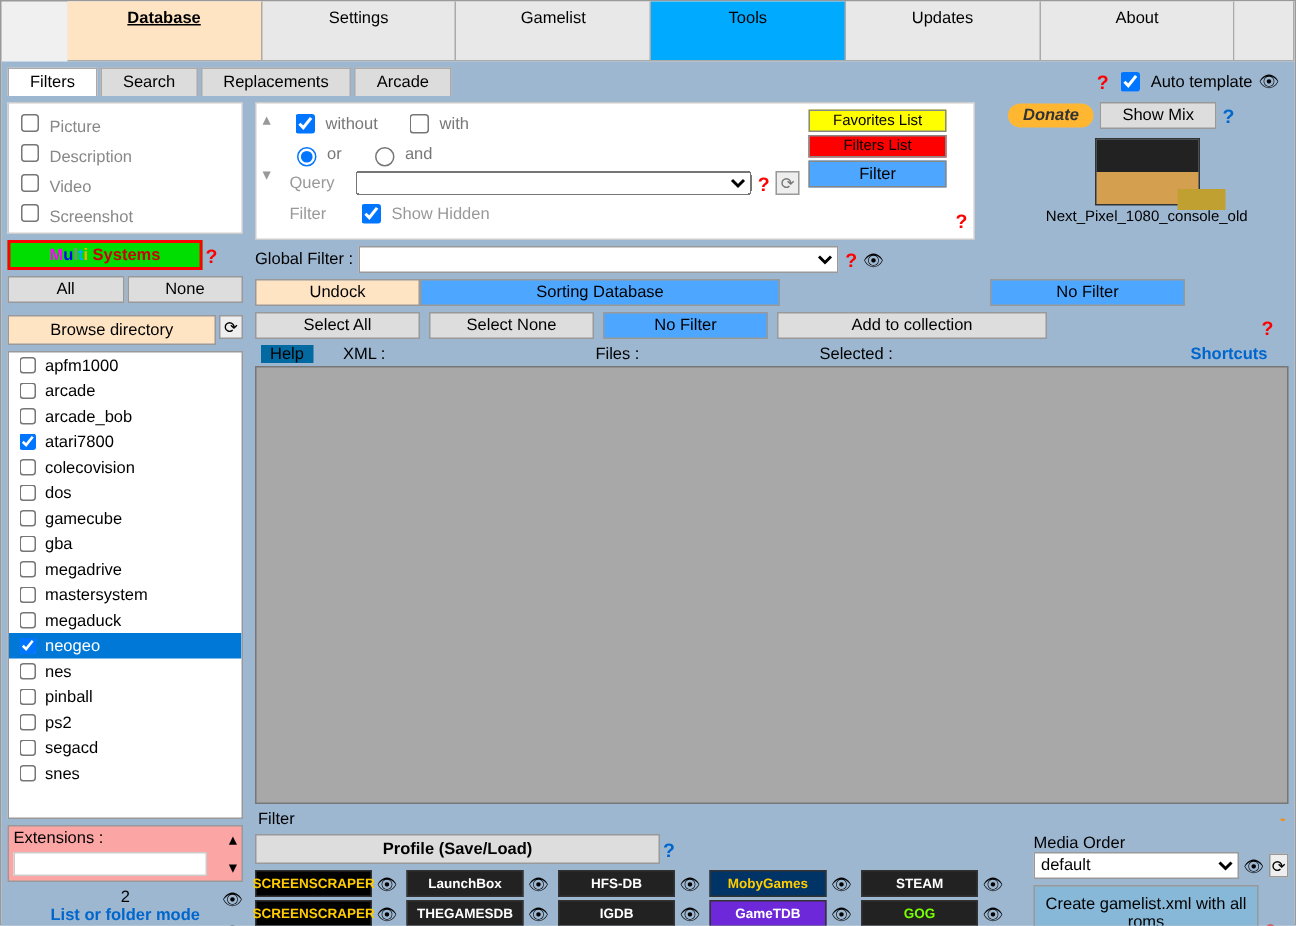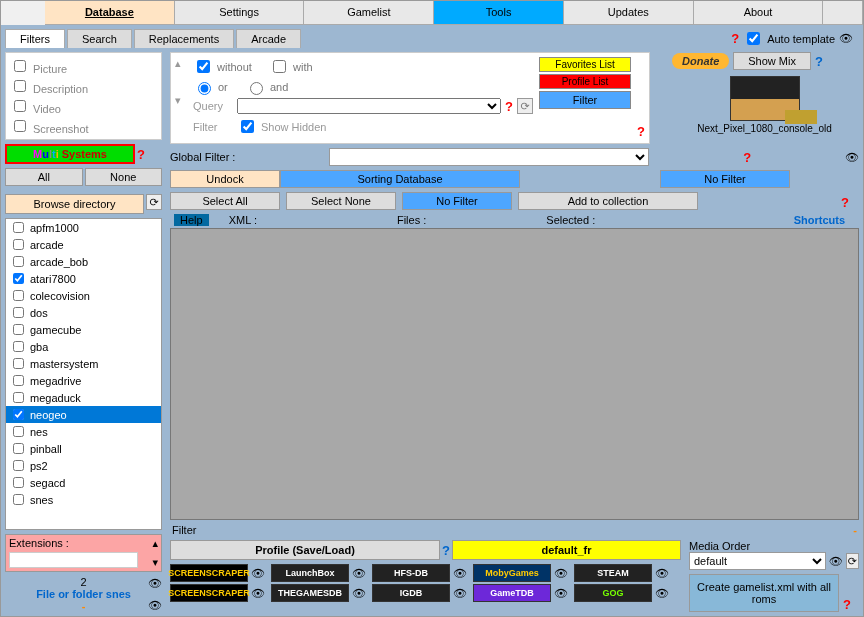--- a/index.html
+++ b/index.html
@@ -1,20 +1,20 @@
 <!DOCTYPE html>
 <html><head>
 <meta charset="utf-8">
 <style>
 * { box-sizing: border-box; font-family: Arial, sans-serif; font-size: 11px; }
 body { margin: 0; padding: 0; background: #fff; }
 .app { width: 864px; height: 617px; border: 1px solid #999; position: relative; background: #f0f0f0; }
 
 
-.main-tabs { display: flex; height: 24px; background: #e8e8e8; border-bottom: 1px solid #aaa; margin-left: 44px; }
+.main-tabs { display: flex; height: 40px; background: #e8e8e8; border-bottom: 1px solid #aaa; margin-left: 44px; }
 .main-tab { flex: 1; text-align: center; line-height: 22px; border-right: 1px solid #aaa; cursor: pointer; }
 .main-tab.active { background: #ffe4c4; font-weight: bold; text-decoration: underline; }
 .main-tab.tools { background: #00aaff; color: #000; }
 
 
 .sub-tabs { display: flex; background: #9db7d1; padding: 4px 4px 0 4px; }
 .sub-tab { padding: 3px 14px; background: #dcdcdc; border: 1px solid #aaa; border-bottom: none; margin-right: 2px; cursor: pointer; }
 .sub-tab.active { background: #fff; }
 .sub-tabs .right { margin-left: auto; display: flex; align-items: center; gap: 4px; padding-right: 6px; }
 
@@ -57,21 +57,21 @@
 
 
 .ext-box { background: #fca5a5; border: 1px solid #999; padding: 3px; margin-top: 4px; position: relative; }
 .ext-input { width: calc(100% - 20px); border: 1px solid #ccc; height: 16px; margin-top: 14px; }
 
 
 .bottom-left { text-align: center; margin-top: 4px; position: relative; }
 .mode-link { color: #0066cc; font-weight: bold; cursor: pointer; }
 
 
-.global-row { display: flex; align-items: center; gap: 4px; margin: 4px 0; justify-content: space-between; }
+.global-row { display: flex; align-items: center; gap: 4px; margin: 4px 0; }
 .global-input { flex: 1; max-width: 320px; border: 1px solid #999; height: 18px; background: #fff; }
 
 
 .action-bar { display: flex; gap: 0; margin-bottom: 4px; }
 .act-btn { padding: 2px 20px; border: 1px solid #999; cursor: pointer; text-align: center; }
 .act-undock { background: #ffe4c4; width: 110px; }
 .act-sort { background: #4da6ff; width: 240px; }
 .act-nofilter { background: #4da6ff; width: 130px; margin-left: 140px; }
 
 
@@ -211,25 +211,25 @@
           <div class="sys-item">
             <input type="checkbox" style="">
             <span>gamecube</span>
           </div>
           <div class="sys-item">
             <input type="checkbox" style="">
             <span>gba</span>
           </div>
           <div class="sys-item">
             <input type="checkbox" style="">
+            <span>megadrive</span>
+          </div>
+          <div class="sys-item">
+            <input type="checkbox" style="">
             <span>mastersystem</span>
-          </div>
-          <div class="sys-item">
-            <input type="checkbox" style="">
-            <span>megadrive</span>
           </div>
           <div class="sys-item">
             <input type="checkbox" style="">
             <span>megaduck</span>
           </div>
           <div class="sys-item sel">
             <input type="checkbox" checked="" style="">
             <span>neogeo</span>
           </div>
           <div class="sys-item">
@@ -257,21 +257,21 @@
       <div class="ext-box">
         <span style="position:absolute;top:2px;left:3px">Extensions :</span>
         <span style="position:absolute;top:2px;right:3px">▴</span>
         <input class="ext-input" style="">
         <span style="position:absolute;bottom:2px;right:3px">▾</span>
       </div>
 
       <div class="bottom-left">
         <span style="position:absolute;right:0;top:0" class="eye-icon">👁</span>
         <div>2</div>
-        <div class="mode-link">File or folder snes</div>
+        <div class="mode-link">List or folder mode</div>
         <span style="position:absolute;right:0;bottom:0" class="eye-icon">👁</span>
         <div class="orange-dash">-</div>
       </div>
     </div>
 
     <div class="right-col">
 
       <div style="background:#fff;border:1px solid #ccc;padding:4px;display:flex;gap:6px;width:480px">
         <div style="width:12px;color:#999">▴<br><br><br>▾</div>
         <div style="flex:1">
@@ -286,21 +286,21 @@
             <span class="refresh-icon">⟳</span>
             </div>
           <div class="radio-row">
               <span style="width:40px;color:#999">Filter</span>
             <input type="checkbox" checked="" style="">
               <span style="color:#999">Show Hidden</span>
             </div>
         </div>
         <div style="width:92px">
           <div class="btn-fav">Favorites List</div>
-          <div class="btn-hidden">Profile List</div>
+          <div class="btn-hidden">Filters List</div>
           <div class="btn-filter">Filter</div>
         </div>
         <span class="help-icon" style="align-self:flex-end">?</span>
       </div>
 
       <div class="side-panel">
         <div class="donate-row">
           <div class="donate-btn">Donate</div>
           <div class="showmix-btn">Show Mix</div>
           <span class="help-icon" style="color:#0066cc">?</span>
@@ -343,21 +343,20 @@
       <div class="filter-label-row">
         <span>Filter</span>
         <span class="orange-dash">-</span>
       </div>
 
       <div style="display:flex;gap:8px">
         <div style="flex:1">
           <div class="profile-row">
             <div class="profile-btn">Profile (Save/Load)</div>
             <span class="help-icon" style="color:#0066cc;align-self:center">?</span>
-            <div class="profile-val">default_fr</div>
           </div>
 
           <div id="scrapers">
               <div style="display: flex; gap: 6px; margin-bottom: 2px;">
                 <div class="scraper-pair">
                   <div class="scraper-btn" style="background: rgb(0, 0, 0); color: rgb(255, 204, 0);">SCREENSCRAPER</div>
                   <span class="eye-icon">👁</span>
                 </div>
                 <div class="scraper-pair">
                   <div class="scraper-btn" style="background: rgb(34, 34, 34); color: rgb(255, 255, 255);">LaunchBox</div>

